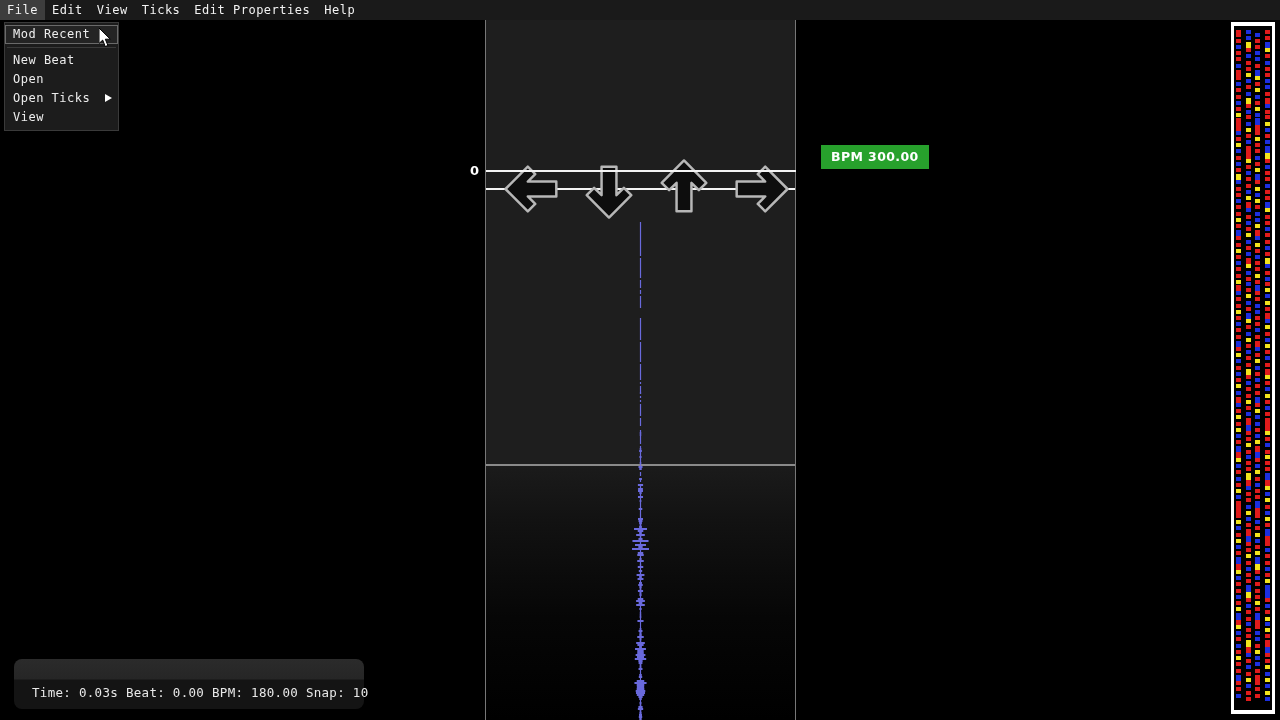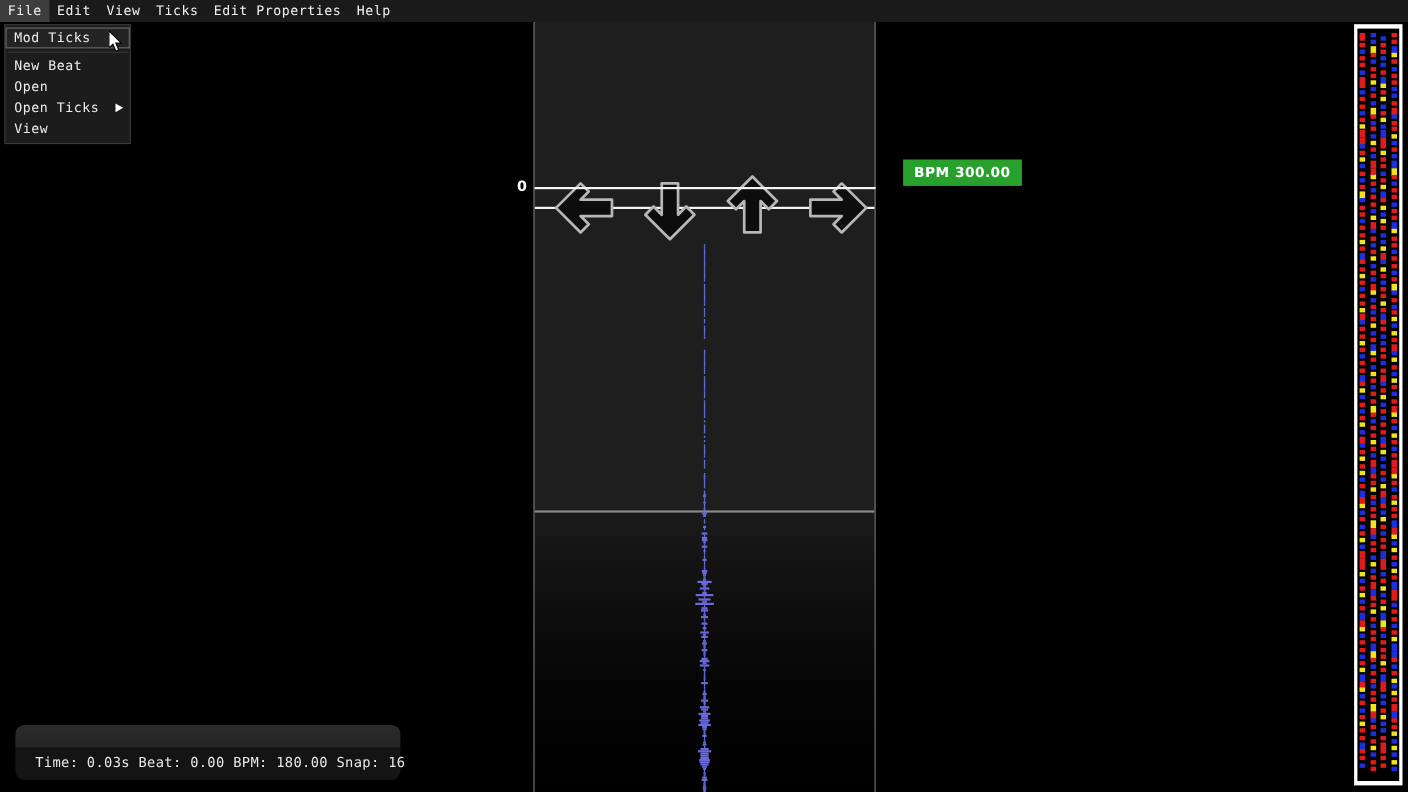--- a/index.html
+++ b/index.html
@@ -160,21 +160,21 @@
 <div id="menubar">
     <div class="menu-top active">File</div>
     <div class="menu-top">Edit</div>
     <div class="menu-top">View</div>
     <div class="menu-top">Ticks</div>
     <div class="menu-top">Edit Properties</div>
     <div class="menu-top">Help</div>
   </div>
 
 <div id="dropdown">
-    <div class="menu-item hl"><span>Mod Ticks</span></div>
+    <div class="menu-item hl"><span>Mod Recent</span></div>
     <div class="menu-sep"></div>
     <div class="menu-item"><span>New Beat</span></div>
     <div class="menu-item"><span>Open</span></div>
     <div class="menu-item"><span>Open Ticks</span><span class="submenu-arrow"></span></div>
     <div class="menu-item"><span>View</span></div>
   </div>
 
 <div id="cursor">
   <svg width="14" height="20" viewBox="0 0 14 20">
     <polygon points="0,0 0,15.5 3.7,12.1 6.3,18.6 8.9,17.4 6.3,11.2 11.3,11.2" fill="#ffffff" stroke="#000000" stroke-width="1"></polygon>
@@ -433,21 +433,21 @@
         <path d="M 4,50 L 40,14 L 52,26 L 40,38 L 40,38 L 74,38 L 86,38 L 86,62 L 74,62 L 40,62 L 40,62 L 52,74 L 40,86 Z" fill="#0d0d0d" stroke="#b7b7b7" stroke-width="4" stroke-linejoin="round" transform="rotate(180 50 50)"></path>
       </svg>
     </div>
 </div>
 <div id="receptor-line-ext"></div>
 <div id="beat-zero">0</div>
 
 <div id="bpm-badge">BPM 300.00</div>
 
 <div id="statusbar">
-  <div id="statusbar-text">Time: 0.03s Beat: 0.00 BPM: 180.00 Snap: 16</div>
+  <div id="statusbar-text">Time: 0.03s Beat: 0.00 BPM: 180.00 Snap: 10</div>
 </div>
 
 <div id="minimap">
   <div id="minimap-inner">
       <div class="mm-note" style="left: 2px; top: 4px; width: 5px; height: 4px; background: rgb(224, 27, 27);"></div>
       <div class="mm-note" style="left: 11.5px; top: 4px; width: 5px; height: 4px; background: rgb(28, 47, 224);"></div>
       <div class="mm-note" style="left: 30.5px; top: 4px; width: 5px; height: 4px; background: rgb(224, 27, 27);"></div>
       <div class="mm-note" style="left: 2px; top: 7px; width: 5px; height: 4px; background: rgb(224, 27, 27);"></div>
       <div class="mm-note" style="left: 21px; top: 7px; width: 5px; height: 4px; background: rgb(28, 47, 224);"></div>
       <div class="mm-note" style="left: 11.5px; top: 10px; width: 5px; height: 4px; background: rgb(28, 47, 224);"></div>

